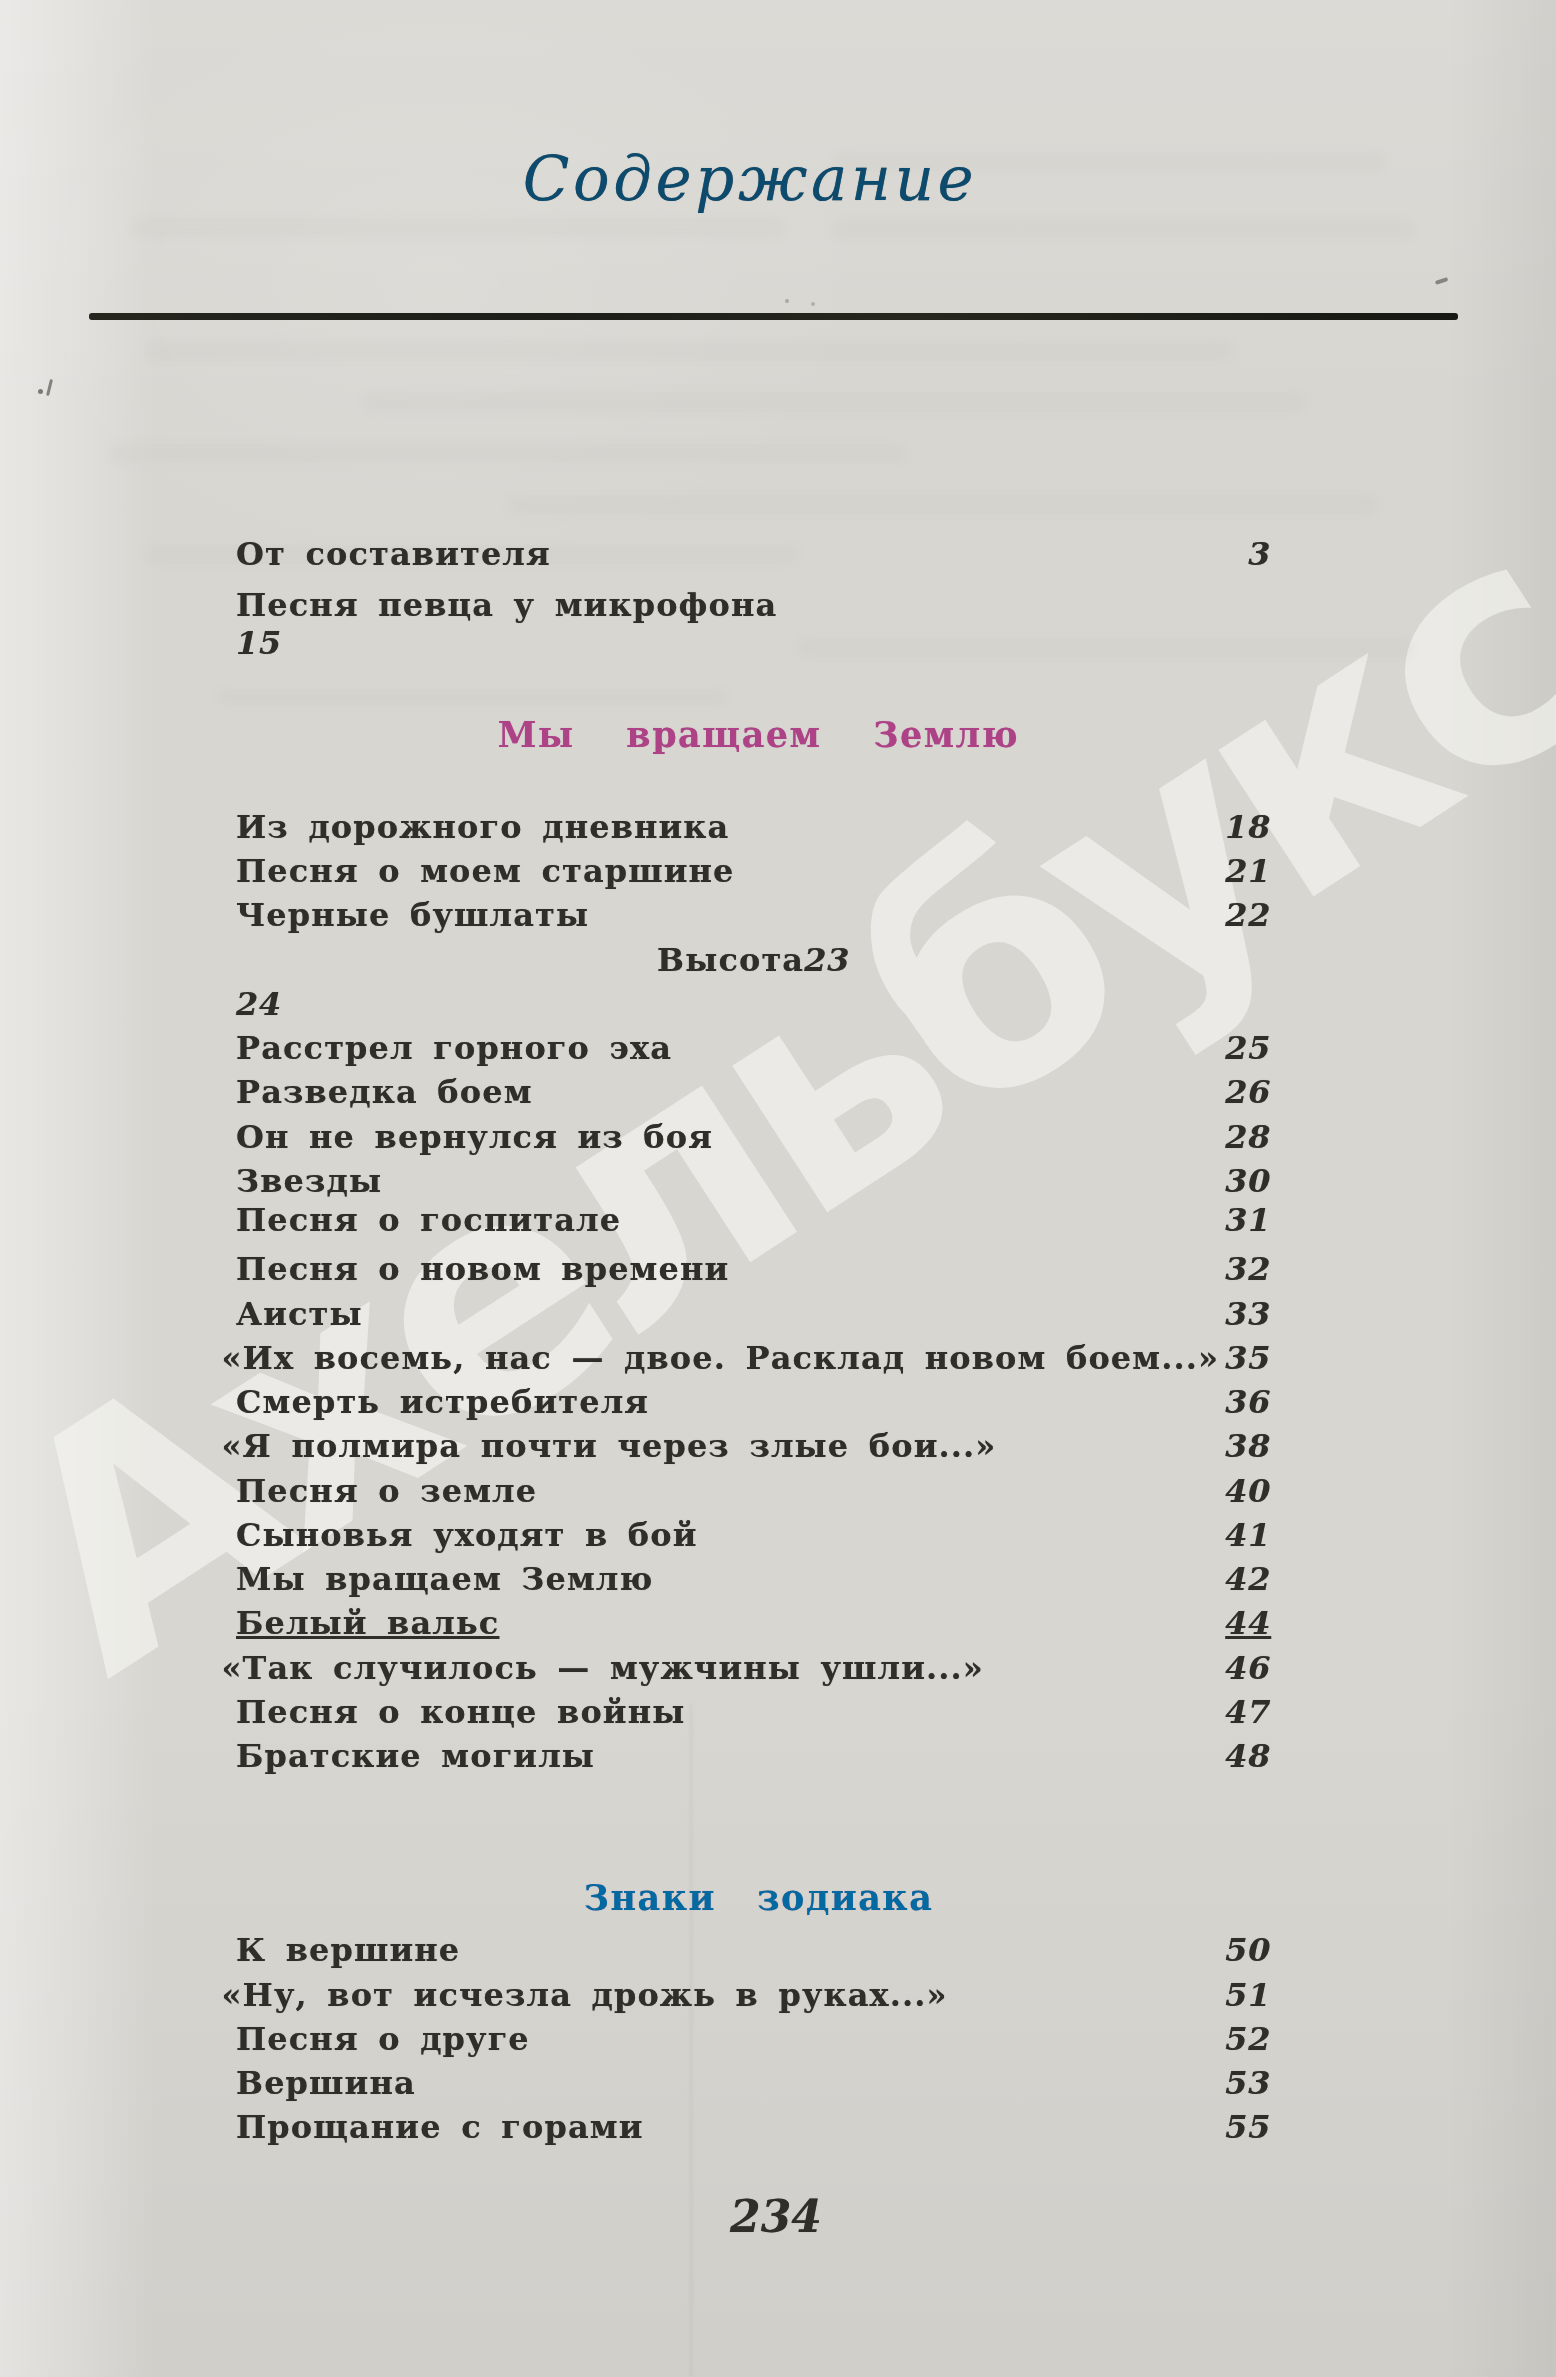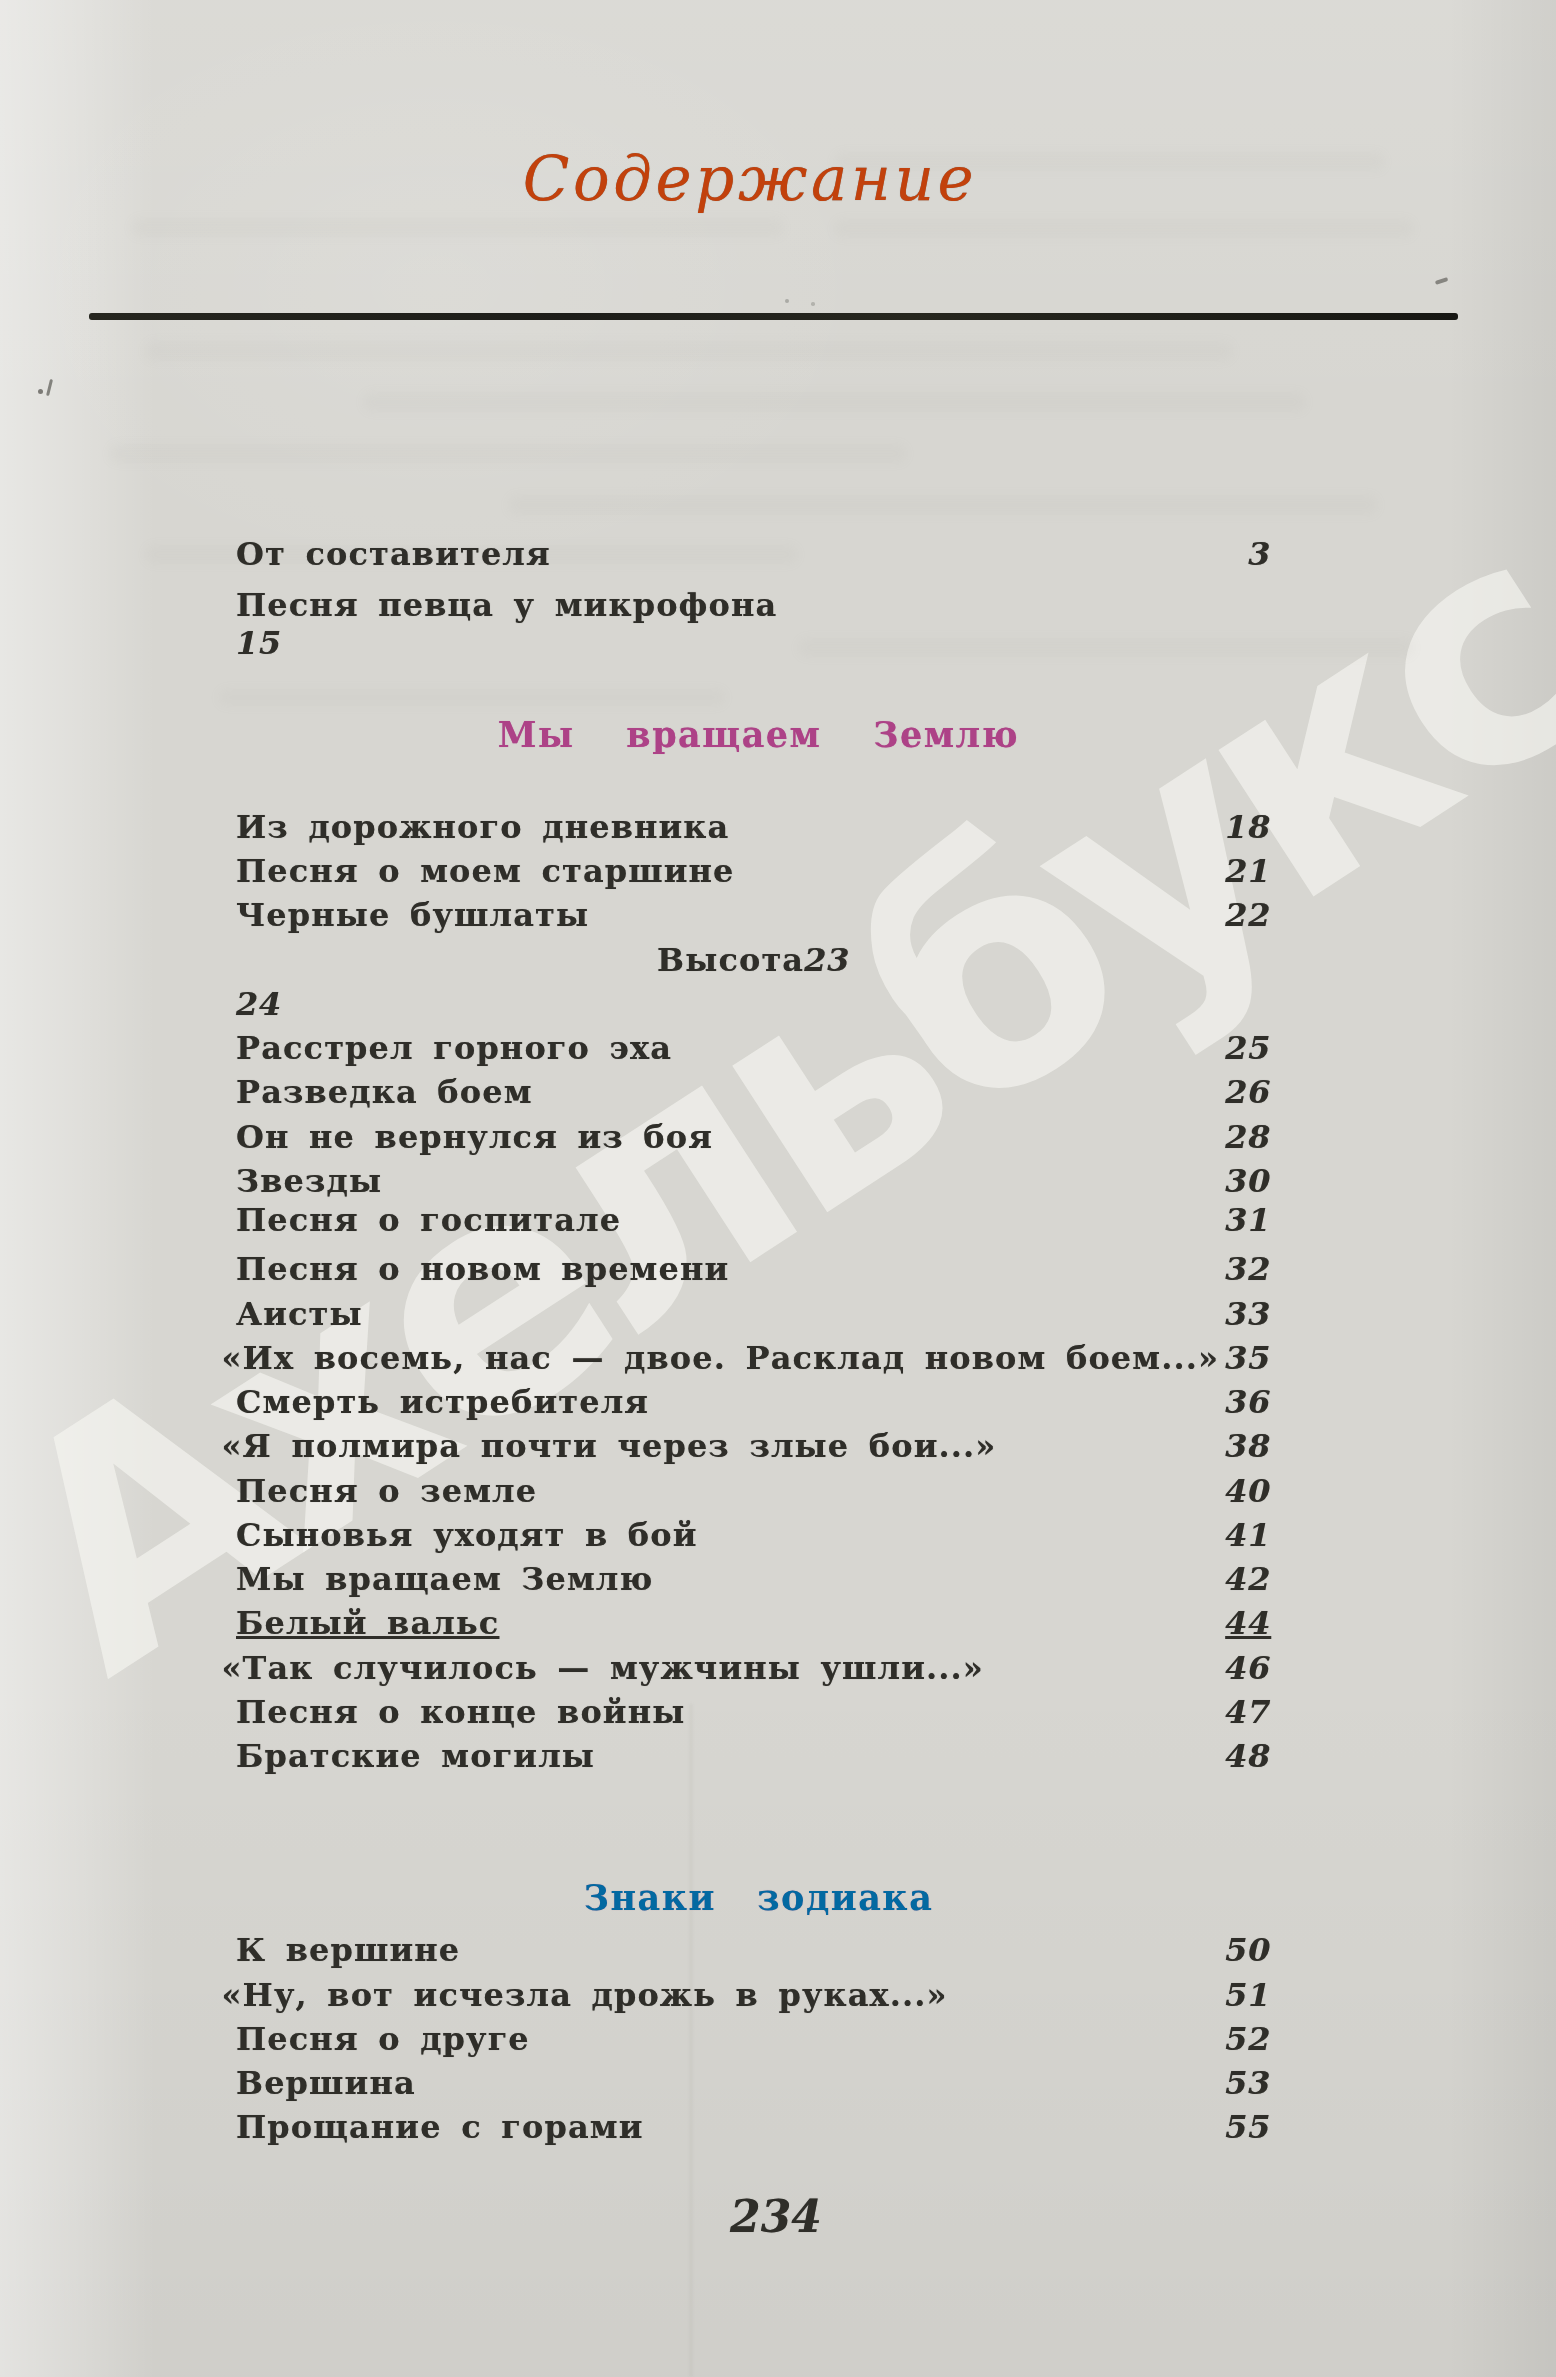--- a/index.html
+++ b/index.html
@@ -24,21 +24,21 @@
     font-family:"DejaVu Sans","Liberation Sans",sans-serif;
     font-weight:bold;font-size:319px;letter-spacing:-0.055em;
     color:rgba(247,247,242,.62);white-space:nowrap;line-height:1;
     pointer-events:none;
   }
 
   .title{
     position:absolute;top:142px;left:750px;transform:translateX(-50%);
     margin:0;font-style:italic;font-weight:normal;
     font-size:61px;letter-spacing:3.6px;line-height:1.2;
-    color:#c2410c;white-space:nowrap;
+    color:#0c4a6e;white-space:nowrap;
     text-shadow:0 0 0.7px rgba(40,40,35,.55);
   }
   .rule{
     position:absolute;left:89px;top:313px;width:1369px;height:6.5px;
     background:linear-gradient(90deg,#26261f 0%,#1d1d19 35%,#27271f 60%,#171713 100%);
     border-radius:2.9px;
   }
   .toc-row{
     position:absolute;left:236px;width:1041px;height:41px;
     display:flex;justify-content:space-between;align-items:baseline;

